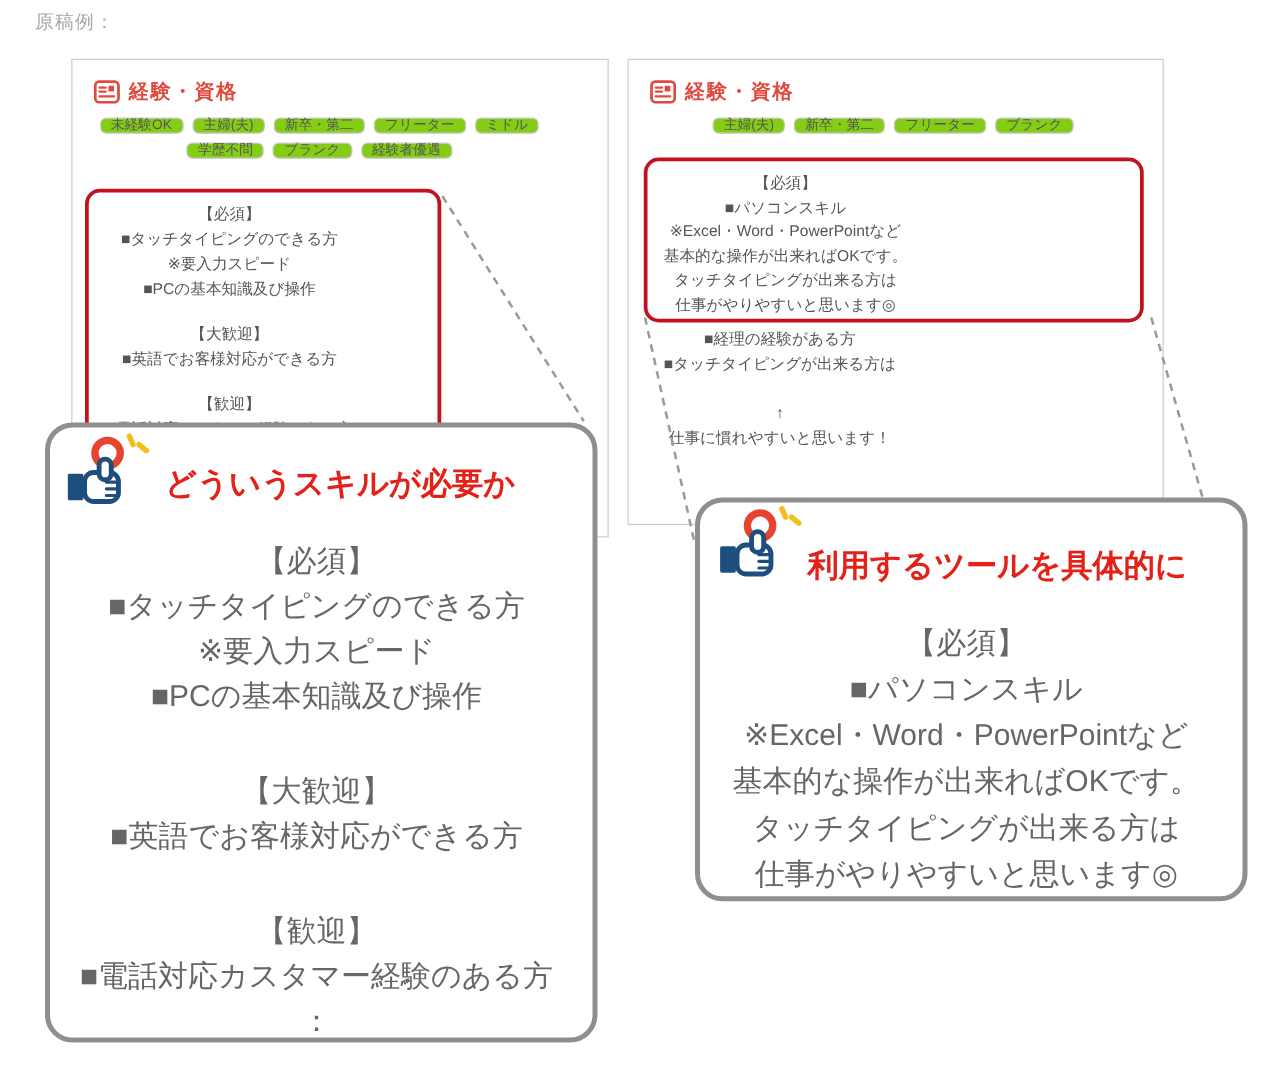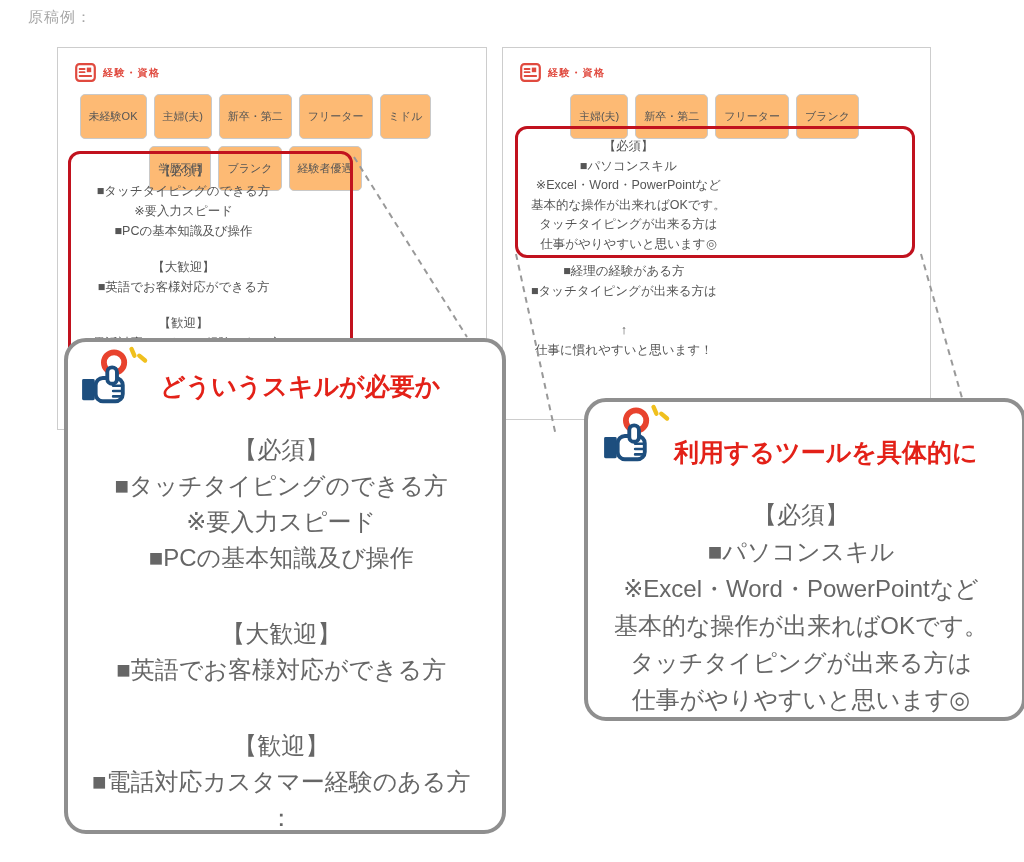--- a/index.html
+++ b/index.html
@@ -13,44 +13,44 @@
   body{font-family:"Liberation Sans","DejaVu Sans",sans-serif;}
   .stage{position:relative;width:1024px;height:862px;background:#fff;overflow:hidden;text-align:center;}
 
   .page-label{position:absolute;left:28px;top:8px;font-size:15px;color:var(--label-gray);letter-spacing:1px;}
 
   .card{position:absolute;background:#fff;border:1px solid var(--card-border-gray);z-index:1;}
   .card-left{left:57px;top:47px;width:430px;height:383px;}
   .card-right{left:502px;top:47px;width:429px;height:373px;}
 
   .card-header{position:absolute;left:17px;top:15px;display:flex;align-items:center;gap:7px;}
-  .card-header .title{font-size:10px;font-weight:bold;color:var(--header-red);letter-spacing:1.5px;}
+  .card-header .title{font-size:16px;font-weight:bold;color:var(--header-red);letter-spacing:1.5px;}
 
   .tag-list{position:absolute;left:15px;top:46px;width:372px;line-height:0;}
   .card-right .tag-list{width:400px;}
   .tag-list .tag{display:inline-block;font-size:11px;line-height:1;color:var(--text-gray);
-    border:1px solid var(--tag-border-gray);border-radius:5px;padding:16px 8px;margin:0 7px 7px 0;
-    background:#fdba74;white-space:nowrap;}
+    border:1px solid var(--tag-border-gray);border-radius:5px;padding:0 8px;margin:0 7px 7px 0;
+    background:#84cc16;white-space:nowrap;}
 
   .highlight-box{position:absolute;border:3.5px solid var(--box-red);border-radius:12px;background:transparent;}
   .card-left .highlight-box{left:10px;top:103px;width:285px;height:278px;}
   .card-right .highlight-box{left:12px;top:78px;width:400px;height:132px;}
 
   .card-lines{position:absolute;color:var(--text-gray);}
   .hl-lines-left{left:27px;top:113px;}
   .hl-lines-right{left:28px;top:89px;}
   .below-lines{left:28px;top:214px;}
   .card-lines .item{font-size:12.5px;line-height:20px;white-space:pre;}
   .hl-lines-right .item,.below-lines .item{line-height:19.5px;}
   .card-lines .item.blank{height:16px;}
   .below-lines .item.blank{height:20px;}
 
   .connectors{position:absolute;left:0;top:0;z-index:2;pointer-events:none;}
 
-  .bubble{position:absolute;background:#fff;border:4px solid var(--bubble-border-gray);border-radius:22px;z-index:3;margin-left:28px;}
+  .bubble{position:absolute;background:#fff;border:4px solid var(--bubble-border-gray);border-radius:22px;z-index:3;}
   .bubble-left{left:36px;top:338px;width:442px;height:496px;}
   .bubble-right{left:556px;top:398px;width:442px;height:323px;}
   .bubble .callout-icon{position:absolute;}
   .bubble-left .callout-icon{left:14px;top:4px;}
   .bubble-right .callout-icon{left:16px;top:2px;}
   .bubble .callout-title{position:absolute;font-size:25px;font-weight:bold;color:var(--title-red);white-space:nowrap;}
   .bubble-left .callout-title{left:92px;top:28px;}
   .bubble-right .callout-title{left:86px;top:34px;}
   .bubble .bubble-lines{position:absolute;color:var(--bubble-text-gray);}
   .bubble-left .bubble-lines{left:24px;top:90px;}

